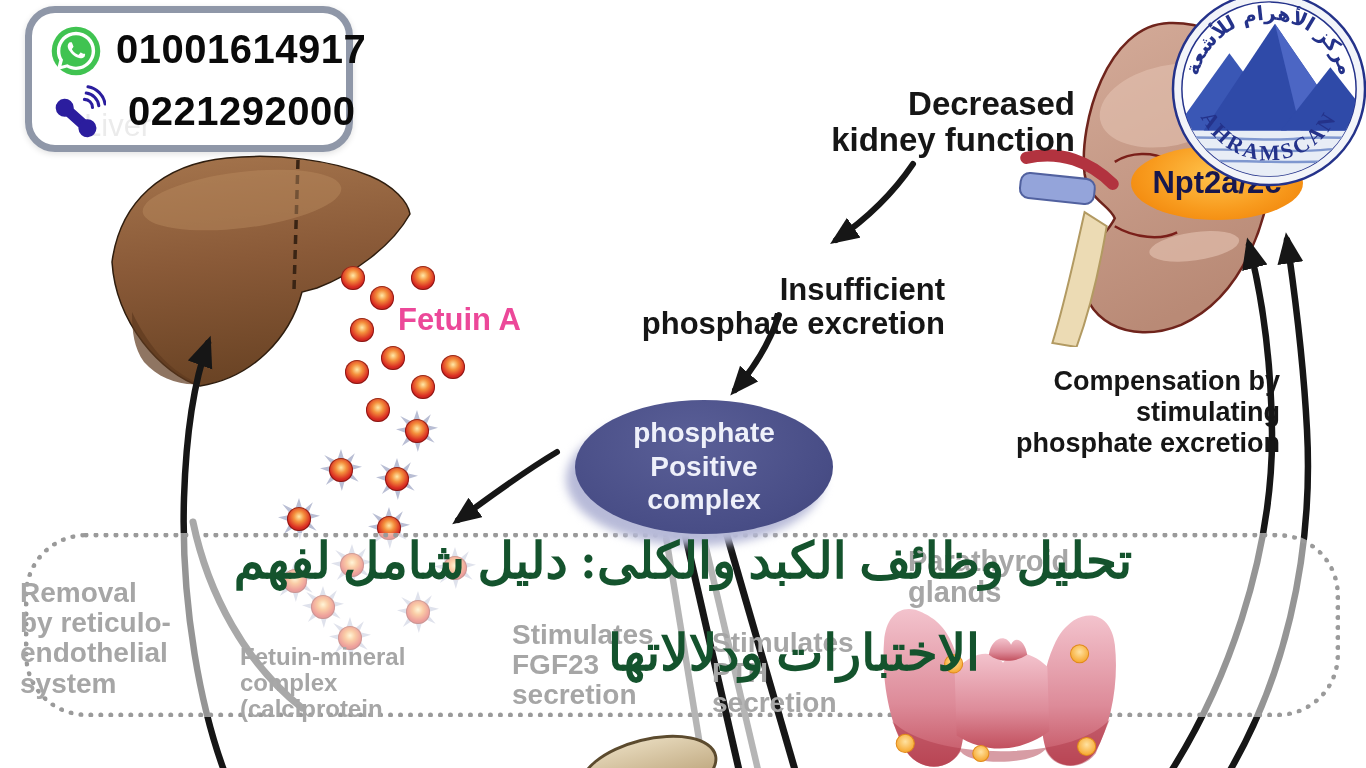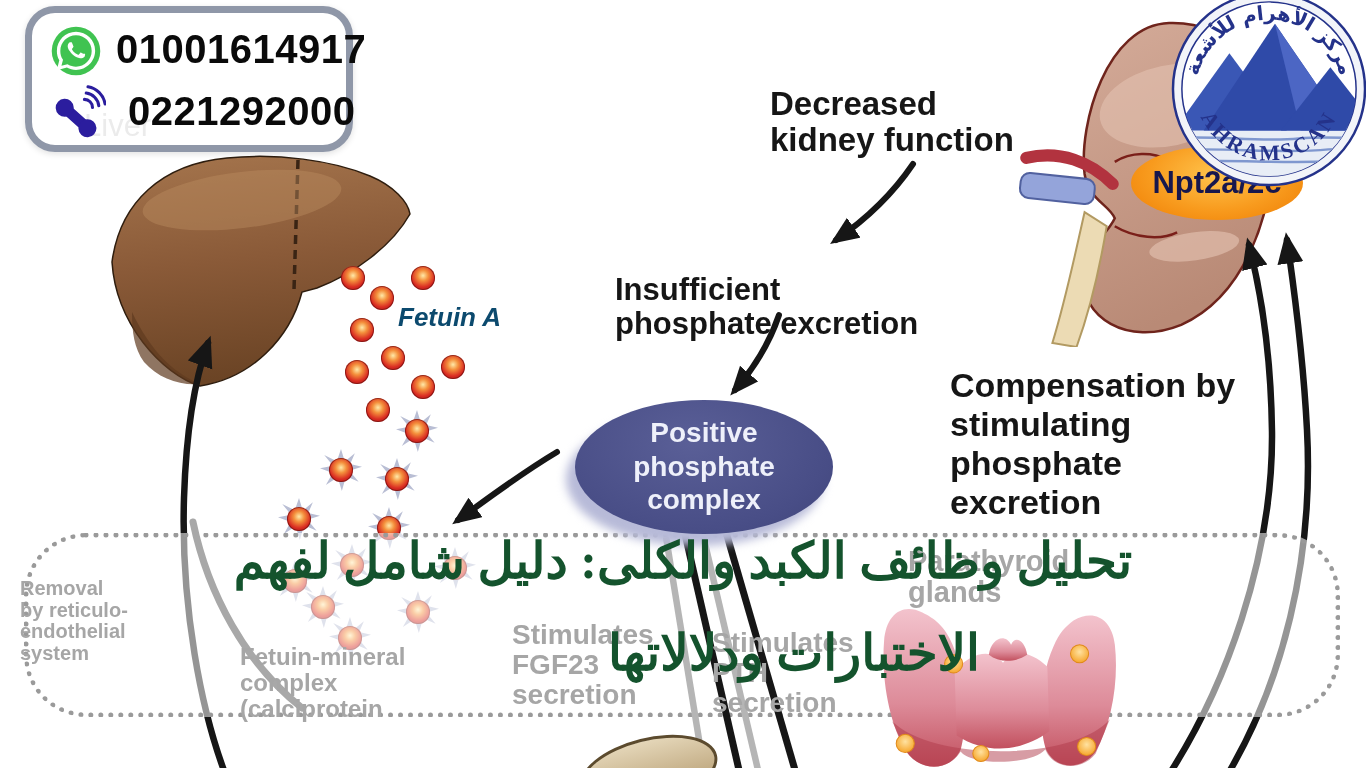--- a/index.html
+++ b/index.html
@@ -4,30 +4,30 @@
 <style>
   html,body{margin:0;padding:0;background:#fff;}
   .canvas{position:relative;width:1366px;height:768px;background:#ffffff;overflow:hidden;
           font-family:"Liberation Sans",sans-serif;}
   .abs{position:absolute;}
   svg{display:block;}
   .layer{position:absolute;left:0;top:0;width:1366px;height:768px;pointer-events:none;}
   .z1{z-index:1}.z2{z-index:2}.z3{z-index:3}.z4{z-index:4}.z5{z-index:5}
 
   
-  .blk{color:#161616;font-weight:700;text-align:left;line-height:1.1;}
+  .blk{color:#161616;font-weight:700;text-align:right;line-height:1.1;}
   .gry{color:#a6a6a6;font-weight:700;text-align:left;line-height:1.08;}
 
   .liver-label{left:84px;top:108px;font-size:31px;font-weight:400;color:#9b9b9b;}
-  .fetuin-label{left:398px;top:302px;font-size:26px;font-weight:700;color:#0c4a6e;font-style:italic;}
+  .fetuin-label{left:398px;top:302px;font-size:31px;font-weight:700;color:#ec4899;}
   .decreased{left:770px;top:86px;width:305px;font-size:33px;}
   .insufficient{left:615px;top:246px;width:330px;font-size:31px;margin-top:27px;}
-  .compensation{left:950px;top:366px;width:330px;font-size:34px;line-height:1.15;}
-
-  .removal{left:20px;top:578px;width:200px;font-size:20px;}
+  .compensation{left:950px;top:366px;width:330px;font-size:27px;line-height:1.15;}
+
+  .removal{left:20px;top:578px;width:200px;font-size:28px;}
   .fetuin-complex{left:240px;top:644px;width:240px;font-size:24px;}
   .fgf{left:512px;top:620px;width:180px;font-size:28px;}
   .pth{left:712px;top:628px;width:180px;font-size:28px;}
   .parathyroid{left:908px;top:546px;width:200px;font-size:29px;}
 
   
   .balance-shadow{left:566px;top:412px;width:258px;height:134px;border-radius:50%;
                   background:#b7bad8;filter:blur(5px);}
   .balance{left:575px;top:400px;width:258px;height:134px;border-radius:50%;
            background:radial-gradient(ellipse at 45% 32%,#5a5f97 0%,#484d86 70%,#3f4377 100%);
@@ -218,22 +218,22 @@
     <circle cx="206" cy="53" r="9" fill="url(#og1)" stroke="#e08a1a"></circle>
     <circle cx="33" cy="142" r="9" fill="url(#og1)" stroke="#e08a1a"></circle>
     <circle cx="213" cy="145" r="9" fill="url(#og1)" stroke="#e08a1a"></circle>
     <circle cx="108" cy="152" r="8" fill="url(#og1)" stroke="#e08a1a"></circle>
   </svg>
 
   <div class="abs z3 bone"></div>
 
   <div class="abs z3 balance-shadow"></div>
   <div class="abs z3 balance">
+    <div>phosphate</div>
     <div>Positive</div>
-    <div>phosphate</div>
     <div>complex</div>
   </div>
 
   <div class="abs z3 npt">Npt2a/2c</div>
 
   <div class="abs z3 fetuin-label">Fetuin A</div>
   <div class="abs z3 blk decreased">
     <div>Decreased</div>
     <div>kidney function</div>
   </div>

